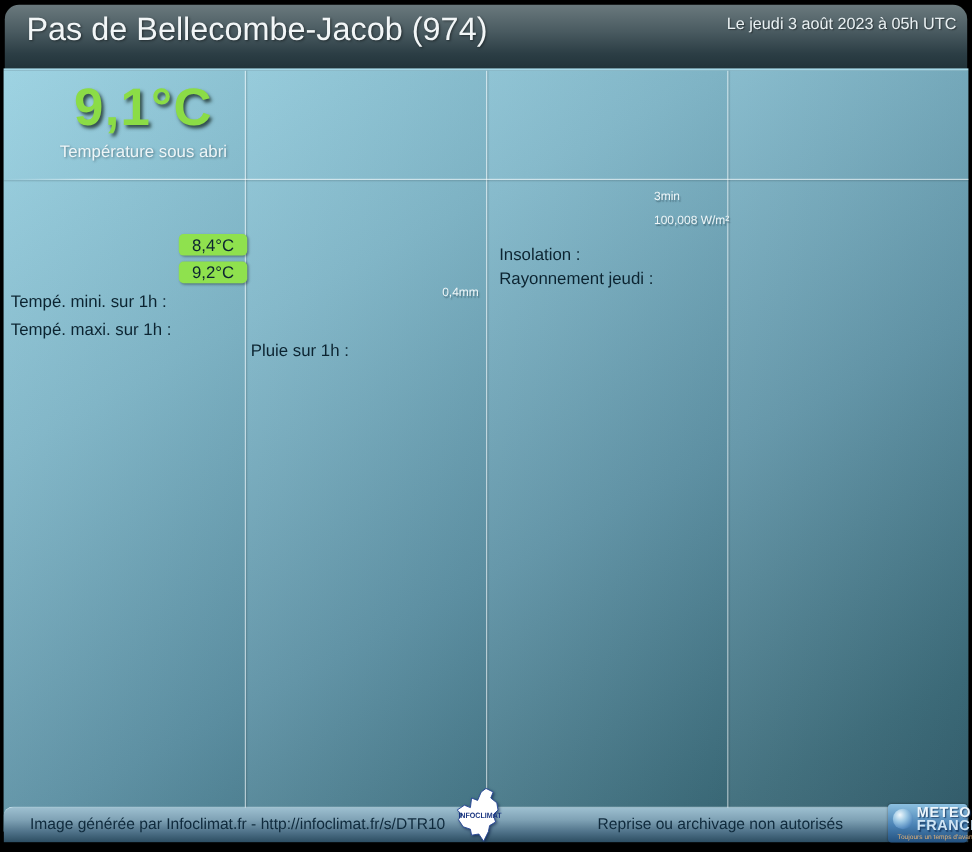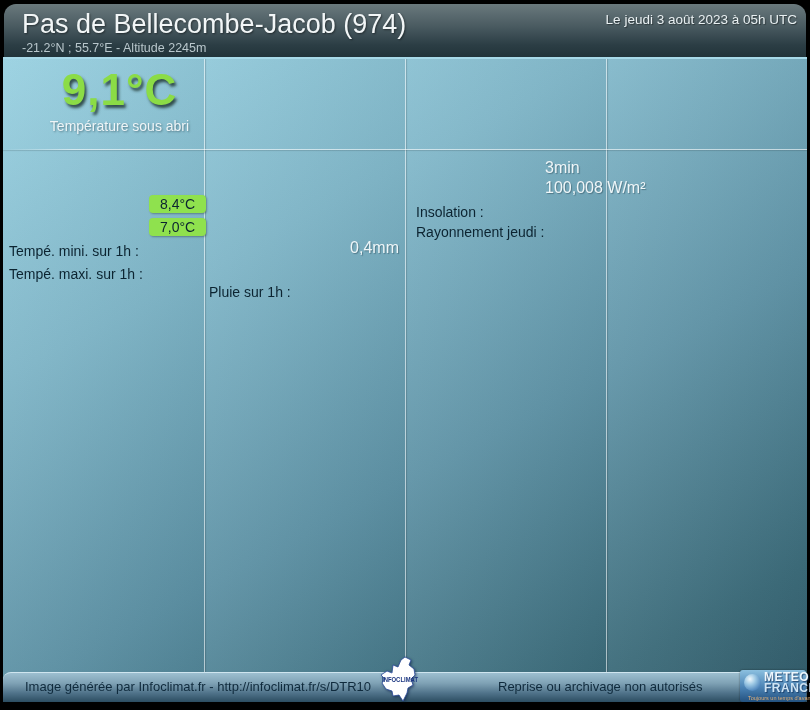--- a/index.html
+++ b/index.html
@@ -47,21 +47,21 @@
   
   .temp-block { position:absolute; left:14px; top:6px; width:205px; text-align:center; }
   .temp-value {
     font-size:44px; font-weight:bold; color:#8bdc46; letter-spacing:1px;
     text-shadow:2px 3px 3px rgba(25,45,40,0.8);
   }
   .temp-label { font-size:14px; color:#eef5f7; margin-top:3px;
     text-shadow:1px 1px 2px rgba(20,40,50,0.45); }
 
   .kv-label { position:absolute; font-size:14px; color:#0c2431; white-space:nowrap;margin-top:45px; }
-  .kv-value { position:absolute; font-size:16px; color:#eff6f8; white-space:nowrap;
+  .kv-value { position:absolute; font-size:10px; color:#eff6f8; white-space:nowrap;
     text-shadow:1px 1px 1px rgba(10,30,40,0.35); }
   .value-box {
     position:absolute; font-size:14px; color:#0c2431; background:#8fe14e;
     border-radius:4px; padding:1px 11px; box-shadow:1px 1px 2px rgba(0,0,0,0.3);
   }
 
   
   .footer {
     position:absolute; left:3px; right:3px; top:672px; height:30px;
     border-radius:8px 8px 0 0; box-sizing:border-box;
@@ -91,21 +91,20 @@
   
   .ic-logo { position:absolute; left:378px; top:655px; width:46px; height:48px; z-index:6; }
 </style>
 </head>
 <body>
 
 <div class="screen">
 
   <div class="header">
     <div class="header-title">Pas de Bellecombe-Jacob (974)</div>
-    <div class="header-sub">-21.2°N ; 55.7°E - Altitude 2245m</div>
     <div class="header-right">
       <div>Le jeudi 3 août 2023 à 05h UTC</div>
     </div>
   </div>
   <div class="sep"></div>
 
   <div class="main">
     <div class="col-shade" style="left:0%"></div>
     <div class="col-shade" style="left:25%"></div>
     <div class="col-shade" style="left:50%"></div>
@@ -116,21 +115,21 @@
     <div class="hline"></div>
 
     <div class="temp-block">
       <div class="temp-value">9,1°C</div>
       <div class="temp-label">Température sous abri</div>
     </div>
 
     <div class="kv-label" style="left:6px; top:139px;">Tempé. mini. sur 1h :</div>
     <div class="value-box" style="left:146px; top:136px;">8,4°C</div>
     <div class="kv-label" style="left:6px; top:162px;">Tempé. maxi. sur 1h :</div>
-    <div class="value-box" style="left:146px; top:159px;">7,0°C</div>
+    <div class="value-box" style="left:146px; top:159px;">9,2°C</div>
 
     <div class="kv-label" style="left:206px; top:180px;">Pluie sur 1h :</div>
     <div class="kv-value" style="left:300px; top:180px; width:96px; text-align:right;">0,4mm</div>
 
     <div class="kv-label" style="left:413px; top:100px;">Insolation :</div>
     <div class="kv-value" style="left:542px; top:100px;">3min</div>
     <div class="kv-label" style="left:413px; top:120px;">Rayonnement jeudi :</div>
     <div class="kv-value" style="left:542px; top:120px;">100,008 W/m²</div>
   </div>
 

